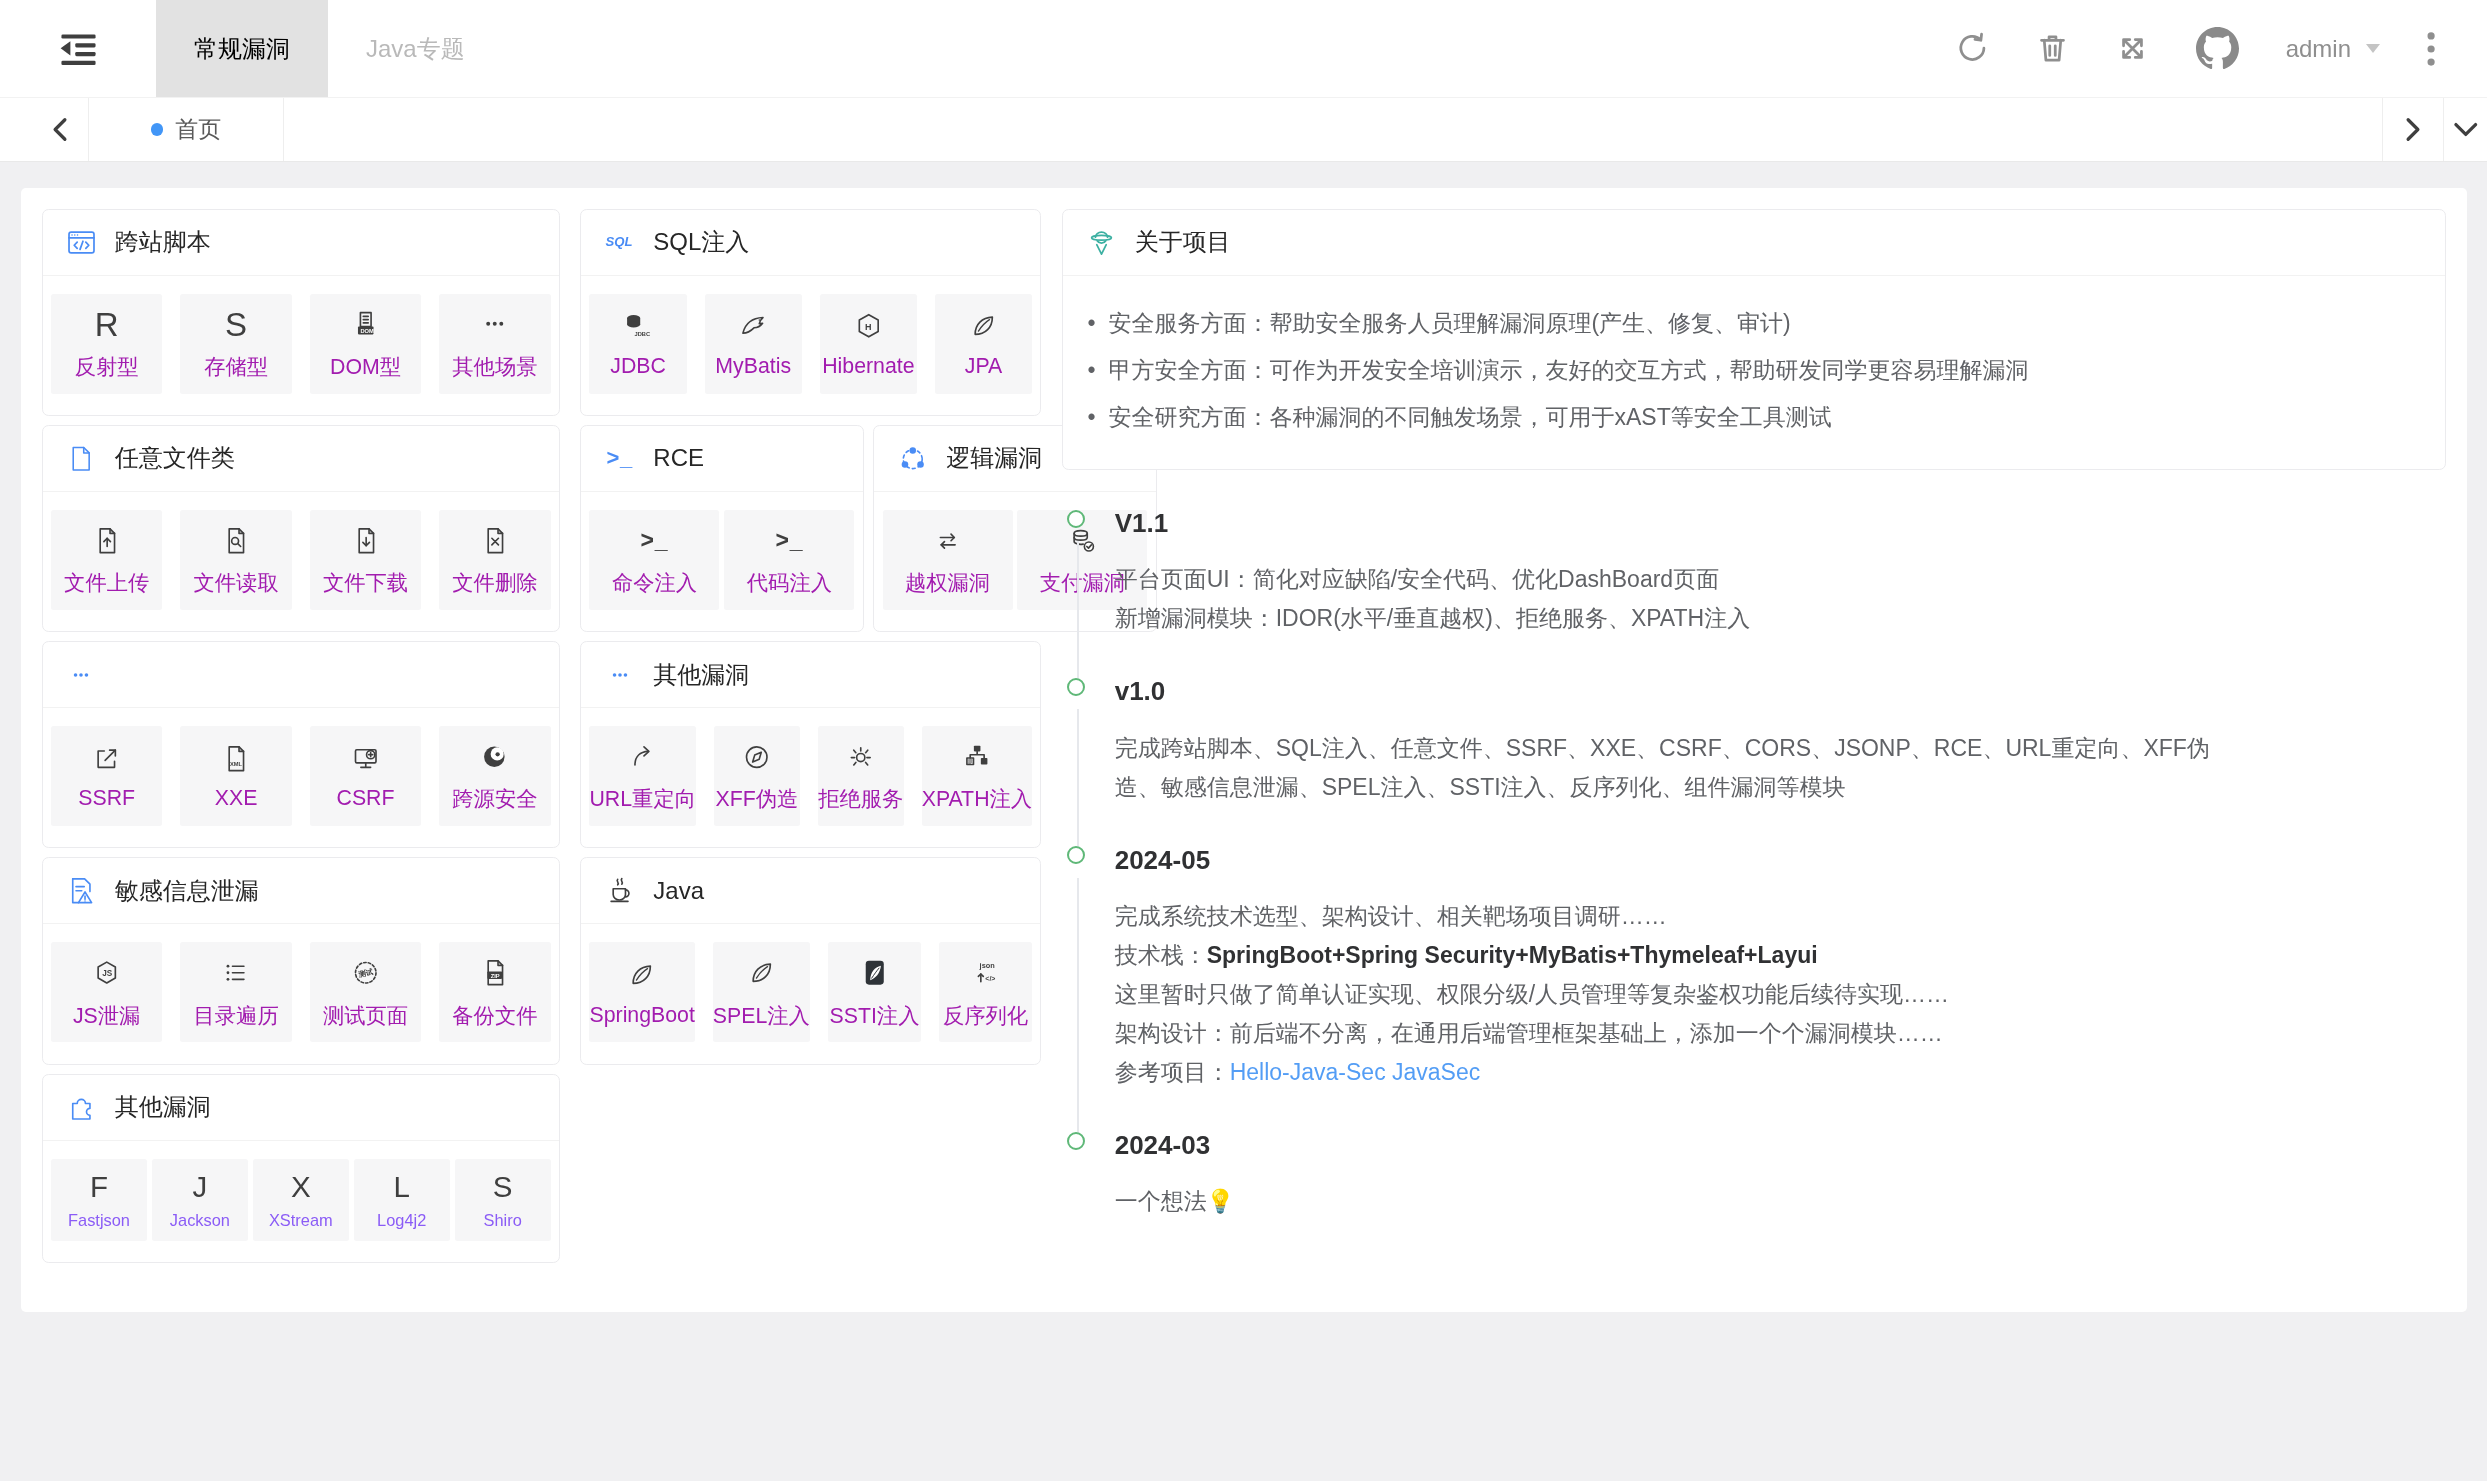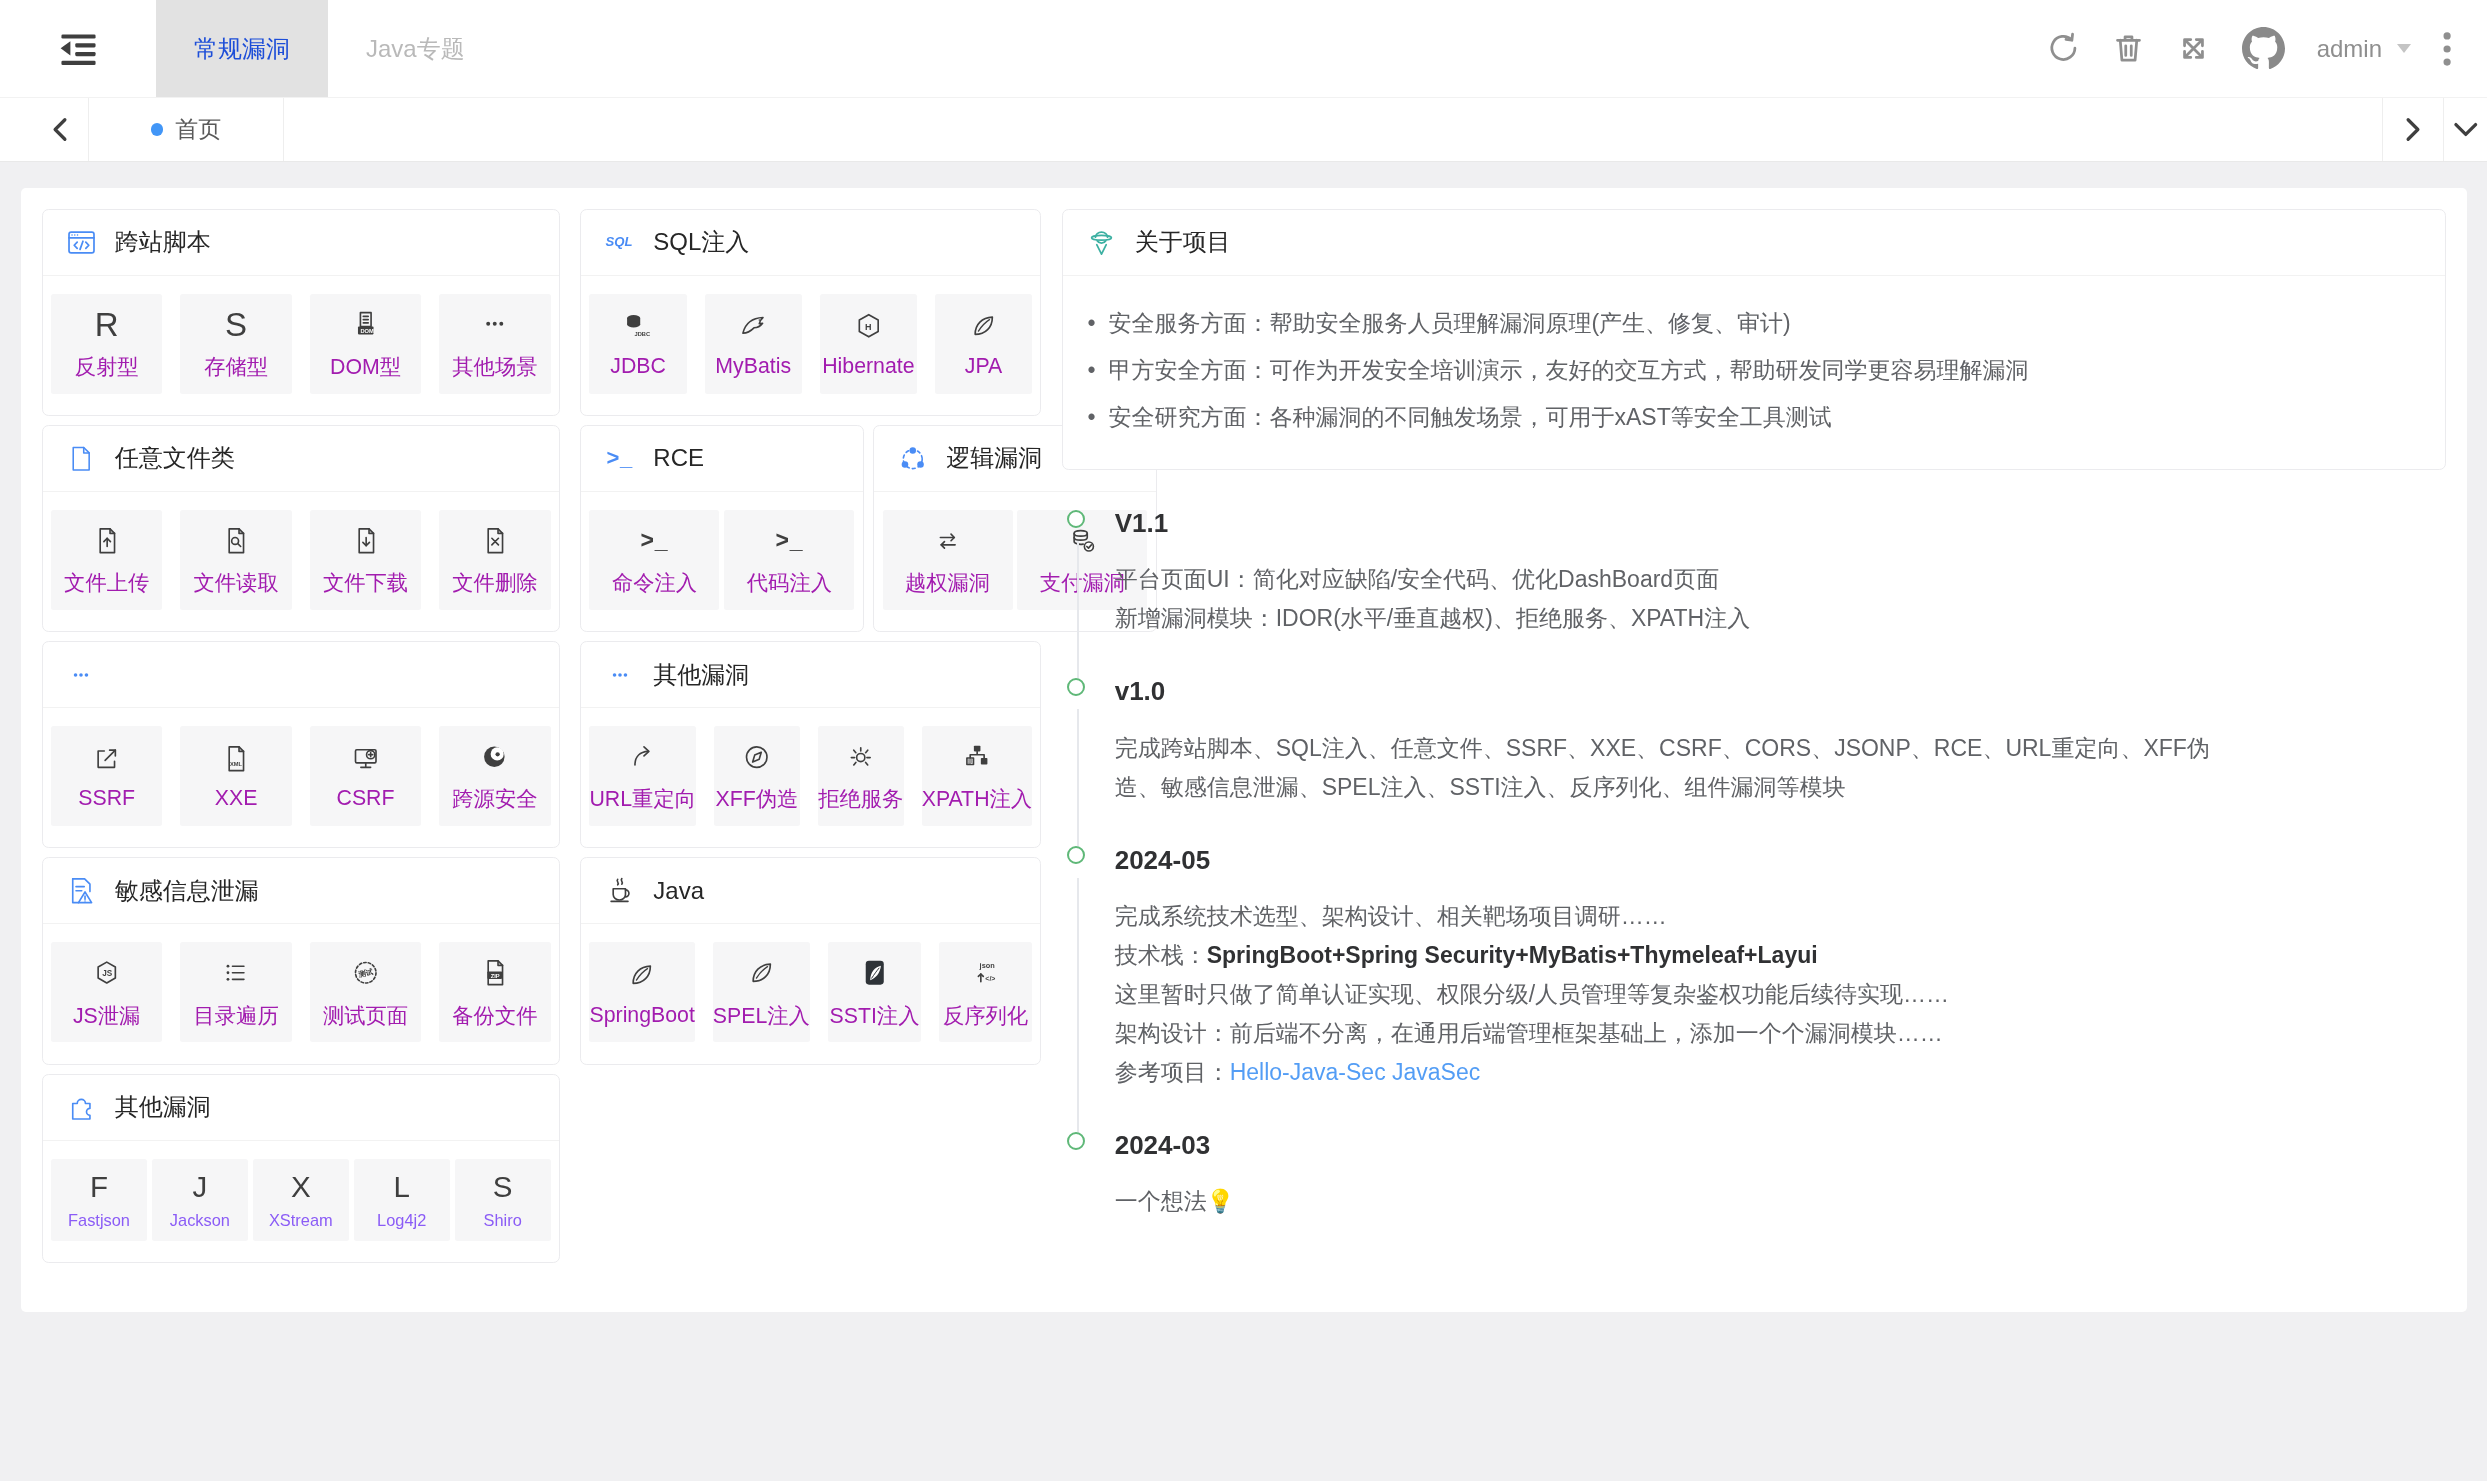--- a/index.html
+++ b/index.html
@@ -5,22 +5,22 @@
   * { margin:0; padding:0; box-sizing:border-box; }
   html,body { width:2487px; height:1481px; overflow:hidden; }
   body { background:#f0f0f2; font-family:"Liberation Sans","DejaVu Sans",sans-serif; color:#333; }
 
   
   .navbar { height:98px; background:#fff; display:flex; align-items:stretch; border-bottom:0.8px solid #f2f2f2; }
   .burger { width:156px; display:flex; align-items:center; justify-content:center; cursor:pointer; }
   .nav-tabs { display:flex; align-items:stretch; }
   .nav-tab { min-width:167px; padding:0 38px; display:flex; align-items:center; justify-content:center;
              font-size:24px; color:#b9b9b9; cursor:pointer; }
-  .nav-tab.active { background:#e2e2e2; color:#1d4ed8; }
-  .nav-right { margin-left:auto; display:flex; gap:32px; padding-right:36px; }
+  .nav-tab.active { background:#e2e2e2; color:#000000; }
+  .nav-right { margin-left:auto; display:flex; gap:47px; padding-right:52px; }
   .nav-ic { display:flex; align-items:center; justify-content:center; cursor:pointer; }
   .admin-group { display:flex; align-items:center; gap:14.8px; cursor:pointer; }
   .admin-name { font-size:24px; color:#8f8f8f; }
 
   
   .tagbar { height:64px; background:#fff; display:flex; align-items:stretch; border-bottom:0.8px solid #e9e9e9;padding-left:32px; }
   .tag-btn { width:57px; display:flex; align-items:center; justify-content:center; cursor:pointer; }
   .tag-btn.bl { border-left:0.8px solid #eee; } .tag-btn.br { border-right:0.8px solid #eee; }
   .tag-item { width:195px; display:flex; align-items:center; justify-content:center; gap:12.3px;
               border-right:0.8px solid #eee; cursor:pointer; }

